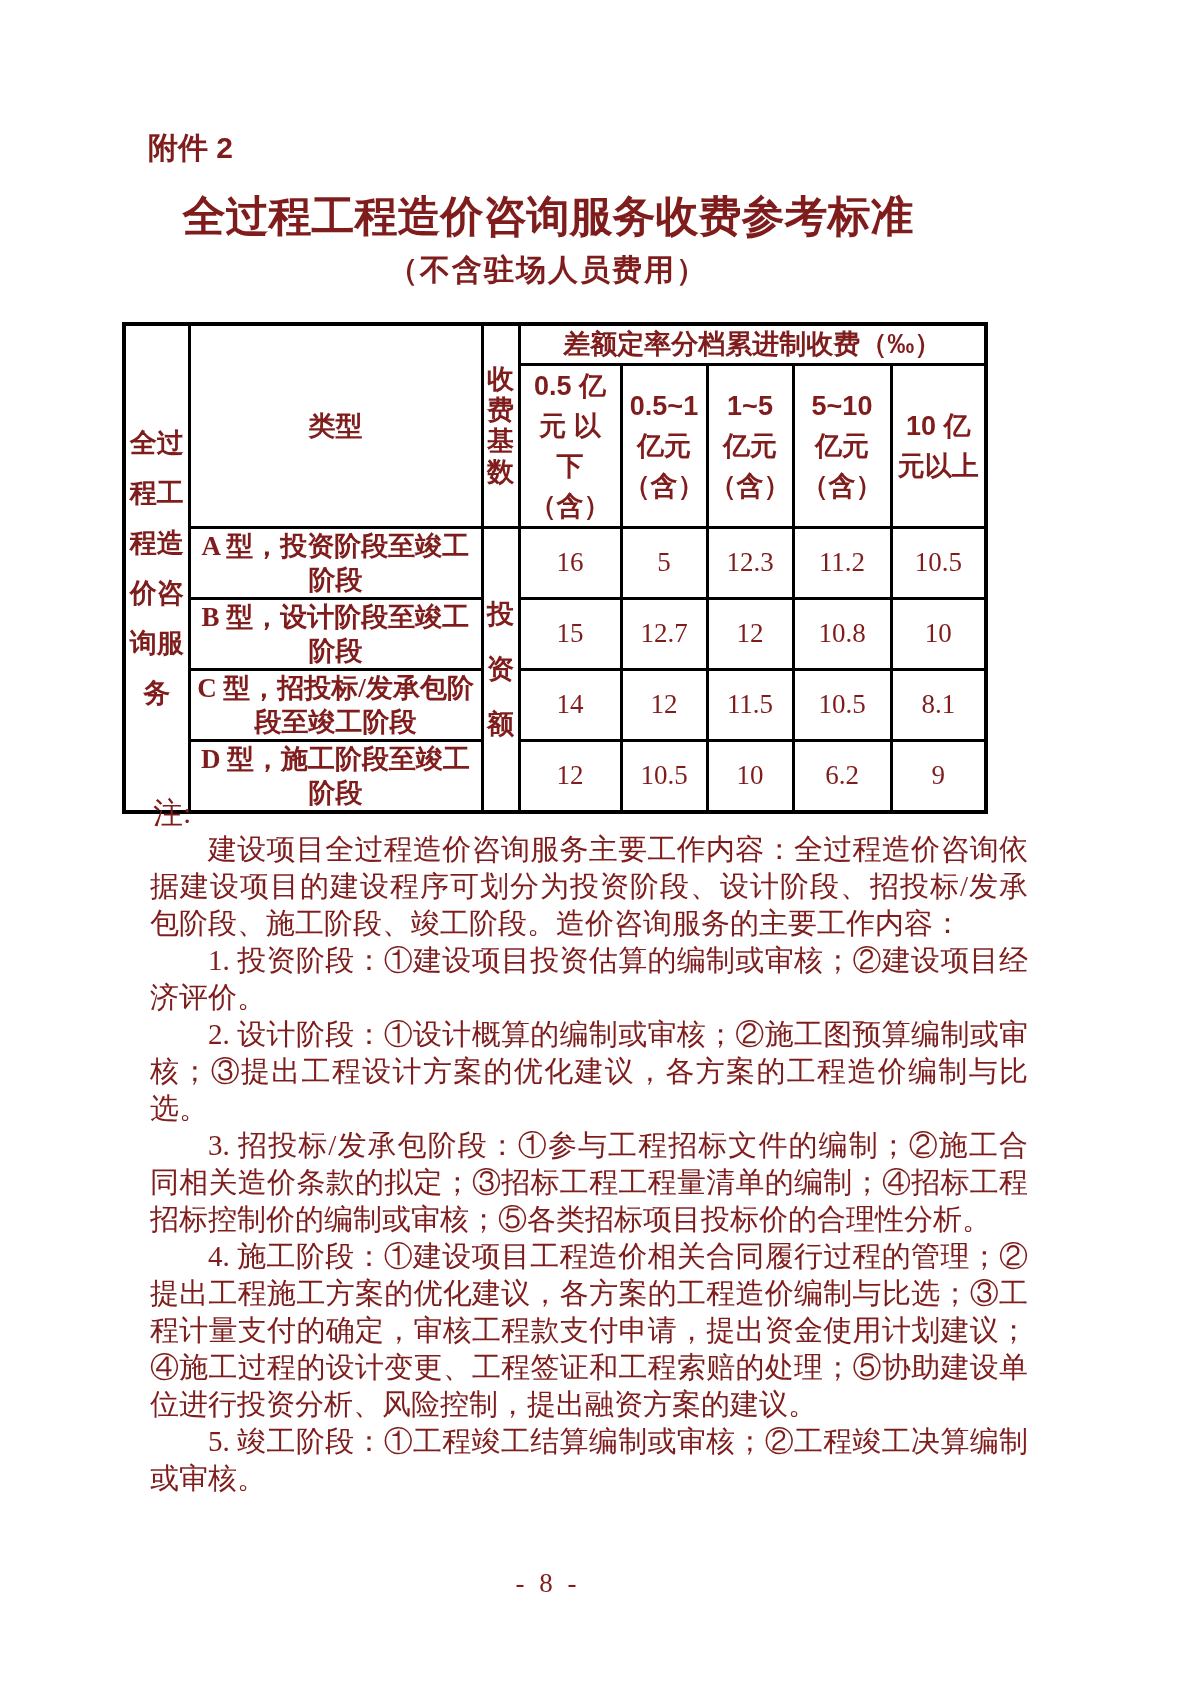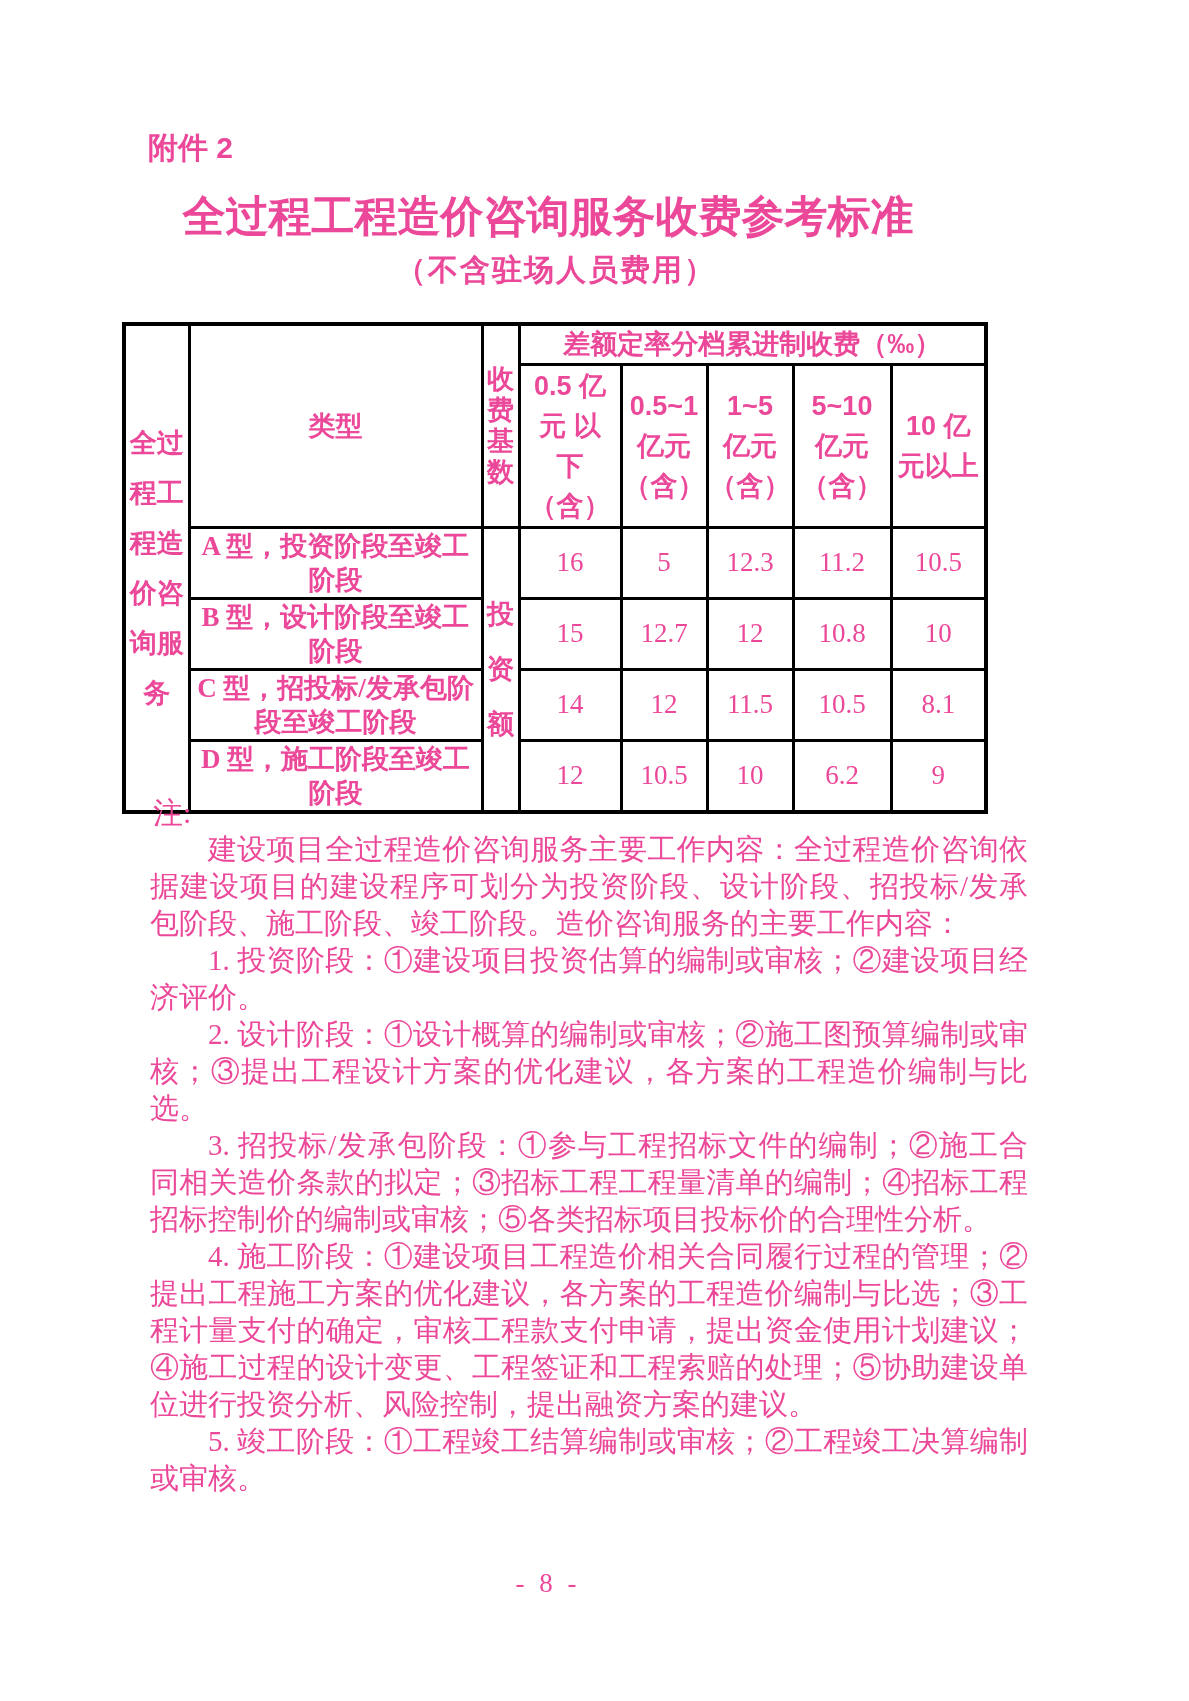--- a/index.html
+++ b/index.html
@@ -1,42 +1,41 @@
 <!DOCTYPE html>
 <html><head>
 <meta charset="utf-8">
 <style>
   html,body { margin:0; padding:0; background:#e8e8e8; }
   .page {
     position:relative;
     width:1189px; height:1701px;
     margin:0 auto;
     background:#ffffff;
-    color:#ec4899;
+    color:#7f1d1d;
     font-family:"Liberation Serif","DejaVu Serif",serif;
     overflow:hidden;
   }
   .attachment {
     position:absolute; left:148px; top:128px;
     font-size:30px; font-weight:bold;
     font-family:"Liberation Sans","DejaVu Sans",sans-serif;
   }
   .title {
     position:absolute; left:0; top:188px; width:1096px;
     margin:0; text-align:center;
     font-size:43px; font-weight:bold;
     font-family:"Liberation Sans","DejaVu Sans",sans-serif;
   }
   .subtitle {
     position:absolute; left:0; top:250px; width:1096px;
     text-align:center;
     font-size:30px; font-weight:bold;
     font-family:"Liberation Sans","DejaVu Sans",sans-serif;
     letter-spacing:2px;
-    padding-left:8px;
   }
   table.fee-table {
     position:absolute; left:122px; top:322px;
     border-collapse:collapse; table-layout:fixed;
     border:4px solid #000;
   }
   .fee-table td {
     border:3px solid #000;
     padding:0;
     text-align:center;

